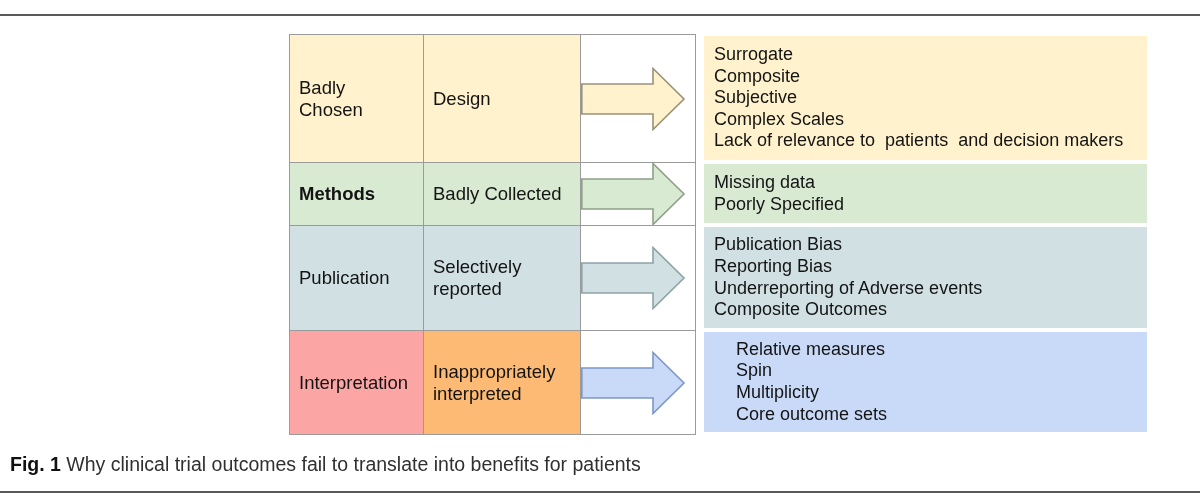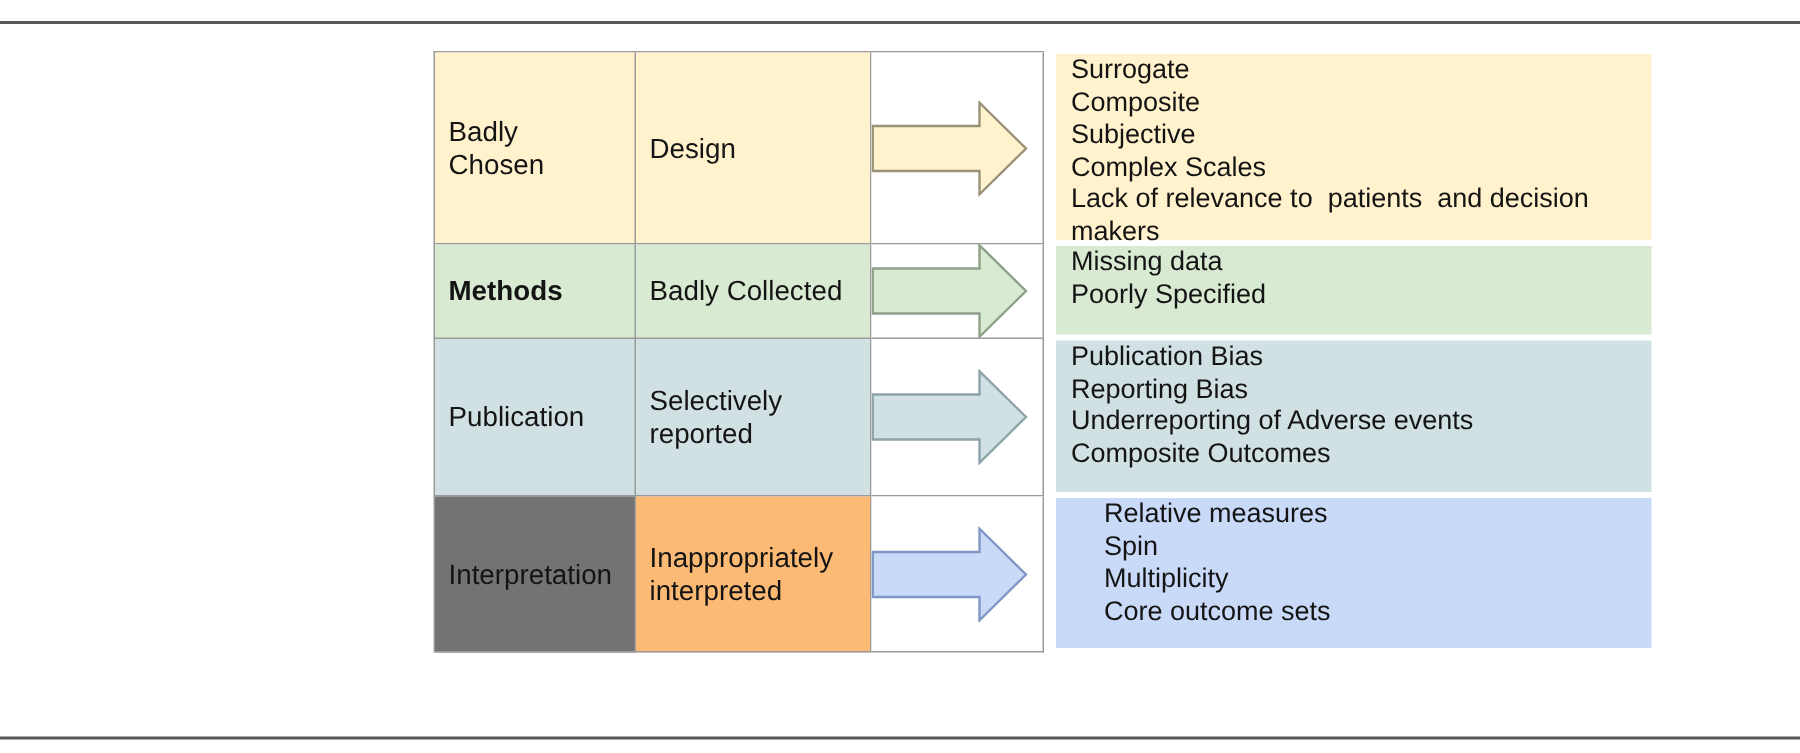--- a/index.html
+++ b/index.html
@@ -43,25 +43,25 @@
     line-height: 22px;
   }
   .cell-text { padding: 0 4px 0 9px; }
   .cell-arrow { padding: 0; background: #ffffff; }
   .arrow-svg { display: block; }
 
   
   .panel {
     position: absolute;
     left: 704px;
-    width: 397px;
+    width: 443px;
     box-sizing: border-box;
     display: flex;
     flex-direction: column;
-    justify-content: flex-start;
+    justify-content: center;
     padding-left: 10px;
     font-size: 18px;
     line-height: 21.6px;
     white-space: pre-wrap;
   }
   .panel-0 { top: 36px;  height: 124px; }
   .panel-1 { top: 164px; height: 59px;  }
   .panel-2 { top: 227px; height: 101px; }
   .panel-3 { top: 332px; height: 100px; }
 
@@ -112,21 +112,21 @@
     </div>
     <div class="cell cell-text fill-bg" style="background: rgb(208, 224, 227);">
       <span style="white-space: pre-wrap;">Selectively reported</span>
     </div>
     <div class="cell cell-arrow">
       <svg class="arrow-svg" width="105" height="64" viewBox="0 0 105 64">
         <polygon points="0.8,17 72,17 72,1.5 103,32 72,62.5 72,47 0.8,47" stroke-width="1.6" fill="#d0e0e3" stroke="#8da3a8"></polygon>
       </svg>
     </div>
 
-    <div class="cell cell-text fill-bg" style="background: #737373;">
+    <div class="cell cell-text fill-bg" style="background: #fca5a5;">
       <span>Interpretation</span>
     </div>
     <div class="cell cell-text fill-bg" style="background: #fdba74;">
       <span style="white-space: pre-wrap;">Inappropriately interpreted</span>
     </div>
     <div class="cell cell-arrow">
       <svg class="arrow-svg" width="105" height="64" viewBox="0 0 105 64">
         <polygon points="0.8,17 72,17 72,1.5 103,32 72,62.5 72,47 0.8,47" stroke-width="1.6" fill="#c9daf8" stroke="#7e97c4"></polygon>
       </svg>
     </div>
@@ -149,16 +149,19 @@
 Underreporting of Adverse events
 Composite Outcomes</span>
   </div>
   <div class="panel panel-3 fill-bg" style="background: rgb(201, 218, 248); padding-left: 32px;">
     <span>Relative measures
 Spin
 Multiplicity
 Core outcome sets</span>
   </div>
 
+  <div class="caption">
+    <b>Fig. 1</b><span style="white-space: pre-wrap;"> Why clinical trial outcomes fail to translate into benefits for patients</span>
+  </div>
 
   <div class="rule rule-bottom"></div>
 
 </div>
 
 </body></html>

